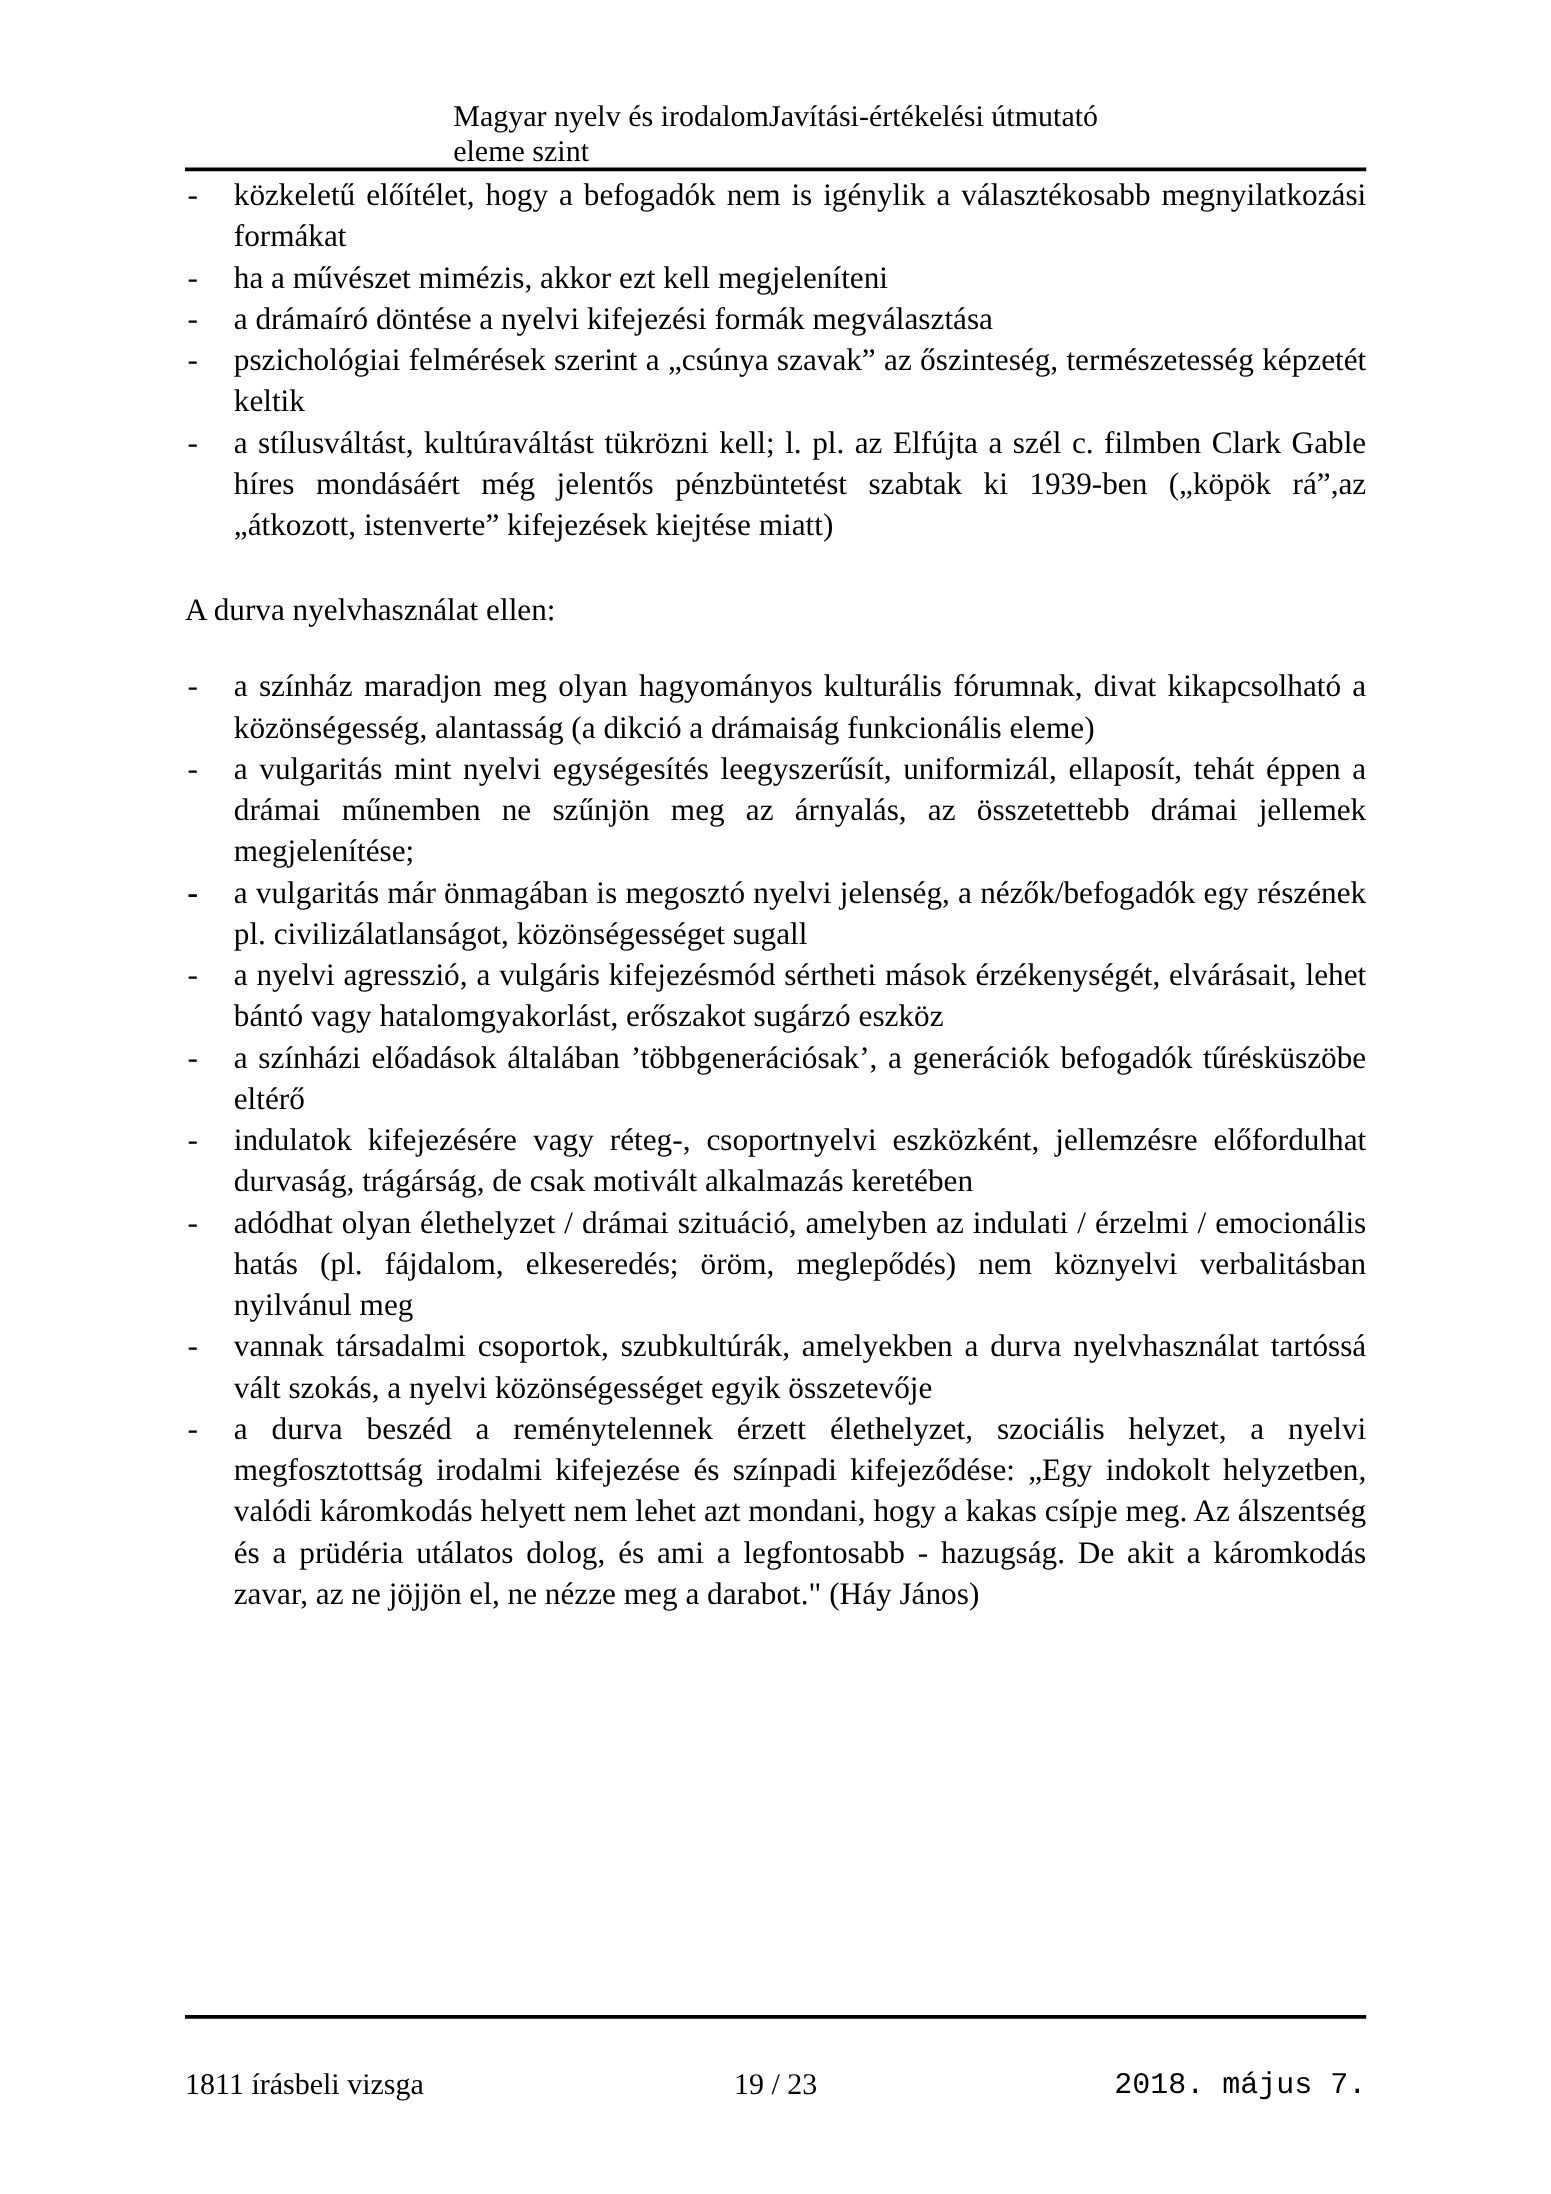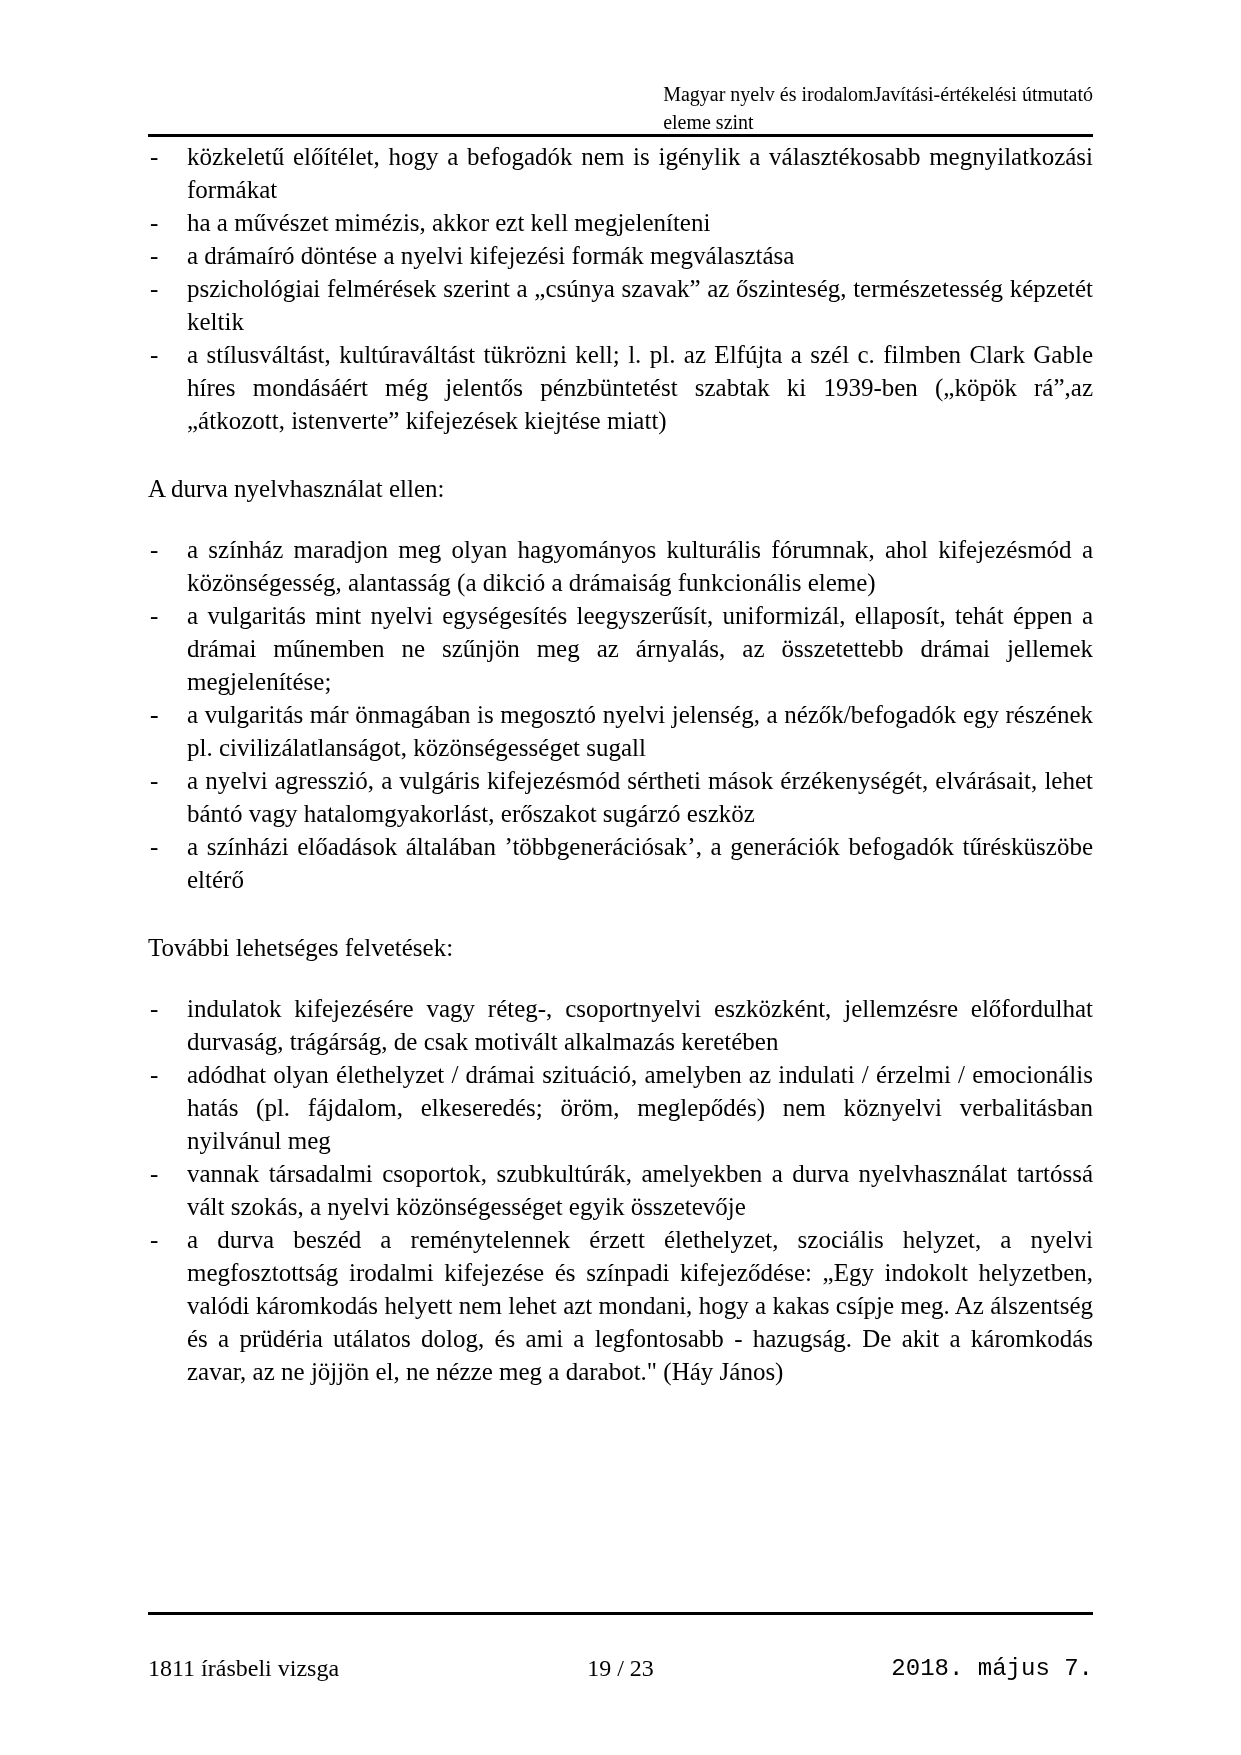--- a/index.html
+++ b/index.html
@@ -10,23 +10,23 @@
     background: #ffffff;
     color: #000000;
     font-family: "Liberation Serif", "DejaVu Serif", serif;
     overflow: hidden;
   }
   
   .hdr {
     position: absolute;
     top: 80px; left: 148px; right: 148px;
     display: flex;
-    justify-content: flex-end;
+    justify-content: center;
     align-items: flex-start;
-    font-size: 20px;
+    font-size: 24px;
     line-height: 28px;
   }
   .hdr .h-left div { white-space: nowrap; }
   .rule {
     position: absolute;
     left: 148px; right: 148px;
     height: 3px;
     background: #000000;
   }
   .rule-top { top: 134px; }
@@ -84,27 +84,26 @@
 
   <div class="rule rule-top"></div>
 
   <main class="content" id="content">
       <div class="bullet"><span class="marker">-</span><span>közkeletű előítélet, hogy a befogadók nem is igénylik a választékosabb megnyilatkozási formákat</span></div>
       <div class="bullet"><span class="marker">-</span><span>ha a művészet mimézis, akkor ezt kell megjeleníteni</span></div>
       <div class="bullet"><span class="marker">-</span><span>a drámaíró döntése a nyelvi kifejezési formák megválasztása</span></div>
       <div class="bullet"><span class="marker">-</span><span>pszichológiai felmérések szerint a „csúnya szavak” az őszinteség, természetesség képzetét keltik</span></div>
       <div class="bullet"><span class="marker">-</span><span>a stílusváltást, kultúraváltást tükrözni kell; l. pl. az </span><span class="it">Elfújta a szél</span><span> c. filmben Clark Gable híres mondásáért még jelentős pénzbüntetést szabtak ki 1939-ben („</span><span class="it">köpök rá</span><span>”,az „</span><span class="it">átkozott, istenverte</span><span>” kifejezések kiejtése miatt)</span></div>
       <p class="heading"><span class="bd">A durva nyelvhasználat ellen:</span></p>
-      <div class="bullet"><span class="marker">-</span><span>a színház maradjon meg olyan hagyományos kulturális fórumnak, ahol kifejezésmód a közönségesség, alantasság (a dikció a drámaiság funkcionális eleme)</span></div>
+      <div class="bullet"><span class="marker">-</span><span>a színház maradjon meg olyan hagyományos kulturális fórumnak, divat kikapcsolható a közönségesség, alantasság (a dikció a drámaiság funkcionális eleme)</span></div>
       <div class="bullet"><span class="marker">-</span><span>a vulgaritás mint nyelvi egységesítés leegyszerűsít, uniformizál, ellaposít, tehát éppen a drámai műnemben ne szűnjön meg az árnyalás, az összetettebb drámai jellemek megjelenítése;</span></div>
       <div class="bullet"><span class="marker">-</span></div>
       <div class="bullet"><span class="marker">-</span><span>a vulgaritás már önmagában is megosztó nyelvi jelenség, a nézők/befogadók egy részének pl. civilizálatlanságot, közönségességet sugall</span></div>
       <div class="bullet"><span class="marker">-</span><span>a nyelvi agresszió, a vulgáris kifejezésmód sértheti mások érzékenységét, elvárásait, lehet bántó vagy hatalomgyakorlást, erőszakot sugárzó eszköz</span></div>
       <div class="bullet"><span class="marker">-</span><span>a színházi előadások általában ’többgenerációsak’, a generációk befogadók tűrésküszöbe eltérő</span></div>
-      <p class="heading"><span class="bd">További lehetséges felvetések</span><span>:</span></p>
       <div class="bullet"><span class="marker">-</span><span>indulatok kifejezésére vagy réteg-, csoportnyelvi eszközként, jellemzésre előfordulhat durvaság, trágárság, de csak motivált alkalmazás keretében</span></div>
       <div class="bullet"><span class="marker">-</span><span>adódhat olyan élethelyzet / drámai szituáció, amelyben az indulati / érzelmi / emocionális hatás (pl. fájdalom, elkeseredés; öröm, meglepődés) nem köznyelvi verbalitásban nyilvánul meg</span></div>
       <div class="bullet"><span class="marker">-</span><span>vannak társadalmi csoportok, szubkultúrák, amelyekben a durva nyelvhasználat tartóssá vált szokás, a nyelvi közönségességet egyik összetevője</span></div>
       <div class="bullet"><span class="marker">-</span><span>a durva beszéd a reménytelennek érzett élethelyzet, szociális helyzet, a nyelvi megfosztottság irodalmi kifejezése és színpadi kifejeződése: </span><span class="it">„Egy indokolt helyzetben, valódi káromkodás helyett nem lehet azt mondani, hogy a kakas csípje meg. Az álszentség és a prüdéria utálatos dolog, és ami a legfontosabb - hazugság. De akit a káromkodás zavar, az ne jöjjön el, ne nézze meg a darabot."</span><span> (Háy János)</span></div>
     </main>
 
   <div class="rule rule-bottom"></div>
 
   <div class="ftr">
     <span class="f-left">1811 írásbeli vizsga</span>

